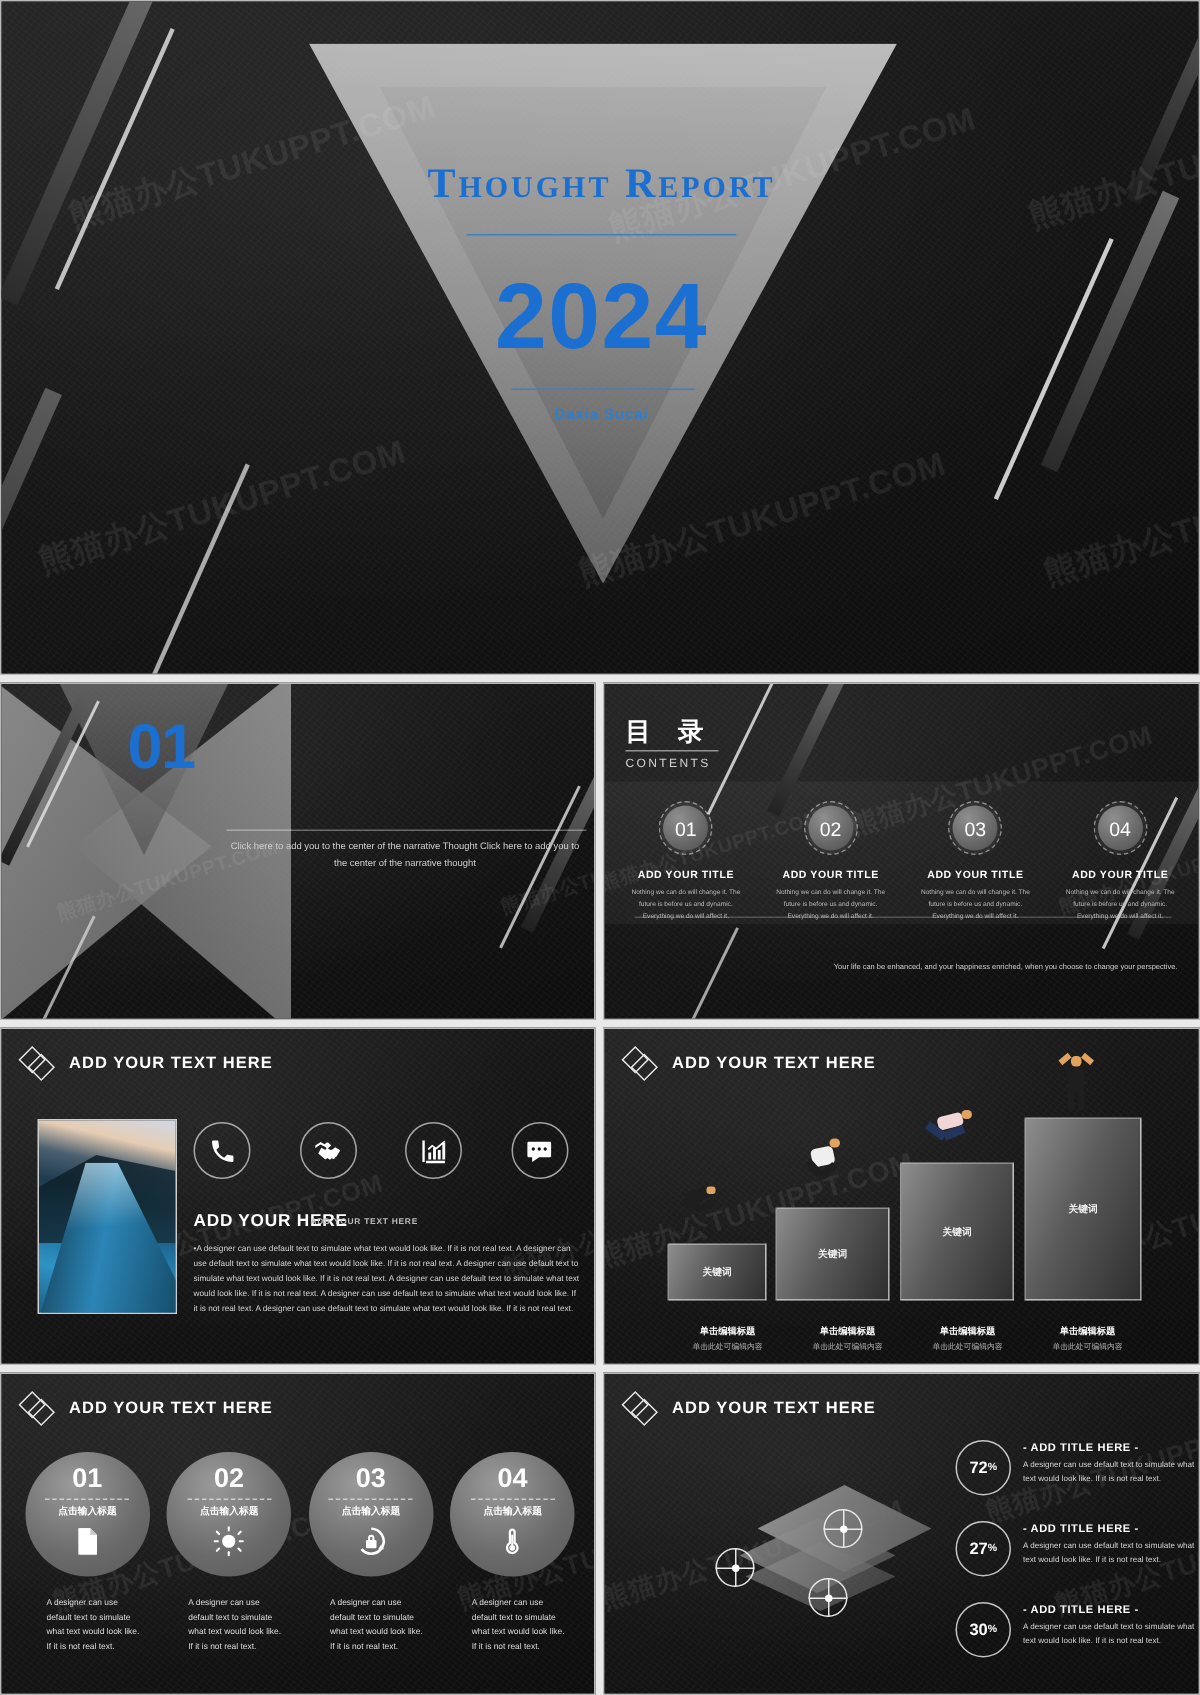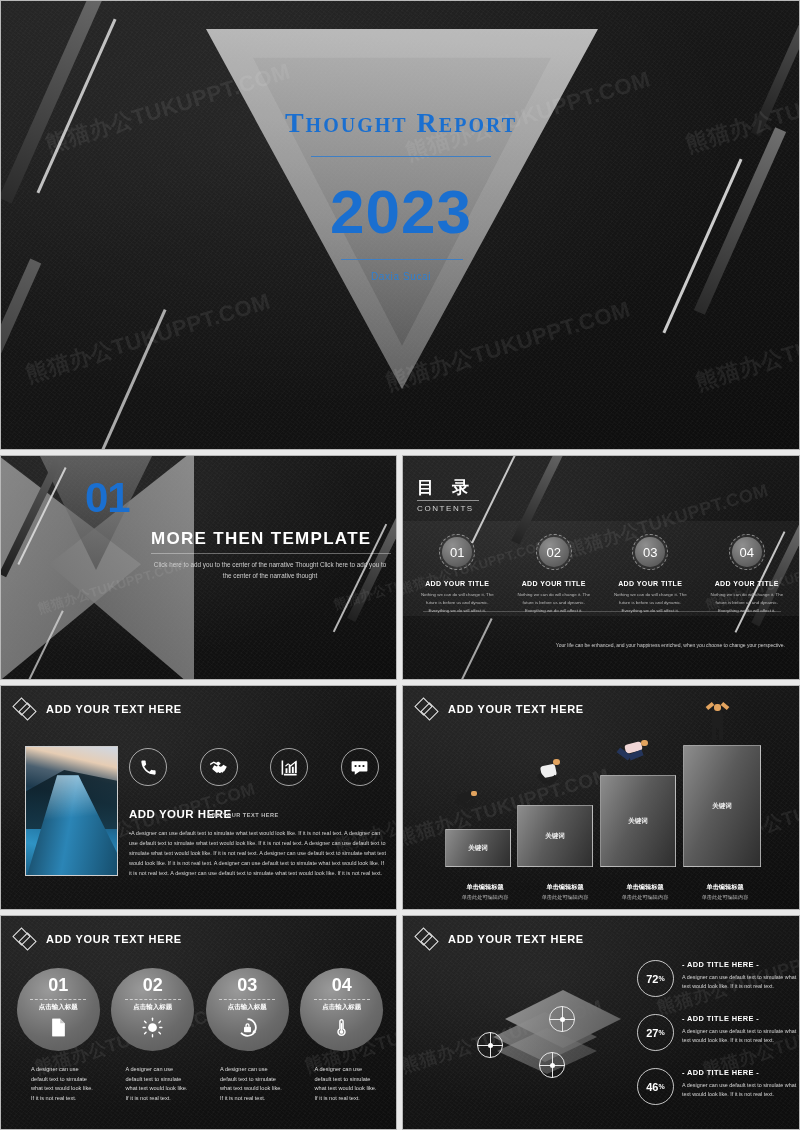--- a/index.html
+++ b/index.html
@@ -54,21 +54,21 @@
     font-family:"Liberation Serif", serif;
   }
   #s1 .rule-a { position:absolute; top:155px; left:310px; width:180px; height:1px; background:#3f7fc4; }
   #s1 .cover-year {
     position:absolute; top:175px; left:0; width:800px; text-align:center;
     color:#1a6fd0; font-size:62px; font-weight:800; letter-spacing:1px;
   }
   #s1 .rule-b { position:absolute; top:258px; left:340px; width:122px; height:1px; background:#3f7fc4; }
   #s1 .cover-sub {
     position:absolute; top:270px; left:0; width:800px; text-align:center;
-    color:#2f7fd0; font-size:10px; font-weight:400; letter-spacing:.6px;
+    color:#2f7fd0; font-size:10px; font-weight:700; letter-spacing:.6px;
   }
   .stripe { position:absolute; }
 
   
   #s2 { left:0; top:455px; width:397px; height:225px; }
   #s2 .bowtieL, #s2 .bowtieR {
     position:absolute; top:-6px; height:238px;
   }
   #s2 .bowtieL {
     left:-10px; width:150px;
@@ -267,41 +267,40 @@
       <span style="left:20px;top:322px;font-size:22px;">熊猫办公TUKUPPT.COM</span>
       <span style="left:40px;top:92px;font-size:22px;">熊猫办公TUKUPPT.COM</span>
       <span style="left:400px;top:100px;font-size:22px;">熊猫办公TUKUPPT.COM</span>
       <span style="left:380px;top:330px;font-size:22px;">熊猫办公TUKUPPT.COM</span>
       <span style="left:680px;top:92px;font-size:22px;">熊猫办公TUKUPPT.COM</span>
       <span style="left:690px;top:330px;font-size:22px;">熊猫办公TUKUPPT.COM</span>
     </div>
 
     <div class="cover-title">Thought  Report</div>
     <div class="rule-a"></div>
-    <div class="cover-year">2023</div>
+    <div class="cover-year">2024</div>
     <div class="rule-b"></div>
     <div class="cover-sub">Daxia Sucai</div>
   </div>
 
   <div class="slide" id="s2">
     <div class="noise"></div>
     <div class="bowtieL"></div>
     <div class="bowtieR"></div>
     <div class="bowtieT"></div>
     <div class="stripe" style="left:26px;top:-4px;width:8px;height:130px;background:linear-gradient(#5e5e5e,#1e1e1e);transform:rotate(26deg);"></div>
     <div class="stripe" style="left:40px;top:6px;width:2px;height:108px;background:#e0e0e0;transform:rotate(26deg);opacity:.85;"></div>
     <div class="stripe" style="left:40px;top:150px;width:2px;height:95px;background:#e0e0e0;transform:rotate(26deg);opacity:.7;"></div>
     <div class="stripe" style="left:372px;top:50px;width:9px;height:120px;background:linear-gradient(#6a6a6a,#202020);transform:rotate(26deg);"></div>
     <div class="stripe" style="left:358px;top:62px;width:2px;height:120px;background:#e0e0e0;transform:rotate(26deg);opacity:.8;"></div>
     <div class="wm">
       <span style="left:34px;top:122px;font-size:13px;">熊猫办公TUKUPPT.COM</span>
       <span style="left:330px;top:118px;font-size:13px;">熊猫办公TUKUPPT.COM</span>
     </div>
     <div class="num01">01</div>
-    <div class="s2-title">MORE  THEN  TEMPLATE</div>
     <div class="s2-rule"></div>
     <div class="s2-body">Click here to add  you to the  center of the  narrative Thought  Click here to add   you to the  center of the narrative thought</div>
   </div>
 
   <div class="slide" id="s3">
     <div class="noise"></div>
     <div class="band"></div>
     <div class="stripe" style="left:132px;top:-18px;width:9px;height:110px;background:linear-gradient(#6a6a6a,#222);transform:rotate(26deg);"></div>
     <div class="stripe" style="left:90px;top:-8px;width:2px;height:100px;background:#e3e3e3;transform:rotate(26deg);opacity:.85;"></div>
     <div class="stripe" style="left:372px;top:64px;width:9px;height:110px;background:linear-gradient(#6a6a6a,#222);transform:rotate(26deg);"></div>
@@ -625,21 +624,21 @@
           <span>27</span>
             <em>%</em>
         </div>
         <div class="it">
           <h4>- ADD TITLE HERE -</h4>
           <p>A designer can use default text to simulate what text would look like. If it is not real text.</p>
         </div>
       </div>
       <div class="item">
         <div class="pct">
-          <span>46</span>
+          <span>30</span>
             <em>%</em>
         </div>
         <div class="it">
           <h4>- ADD TITLE HERE -</h4>
           <p>A designer can use default text to simulate what text would look like. If it is not real text.</p>
         </div>
       </div>
     </div>
   </div>
 

